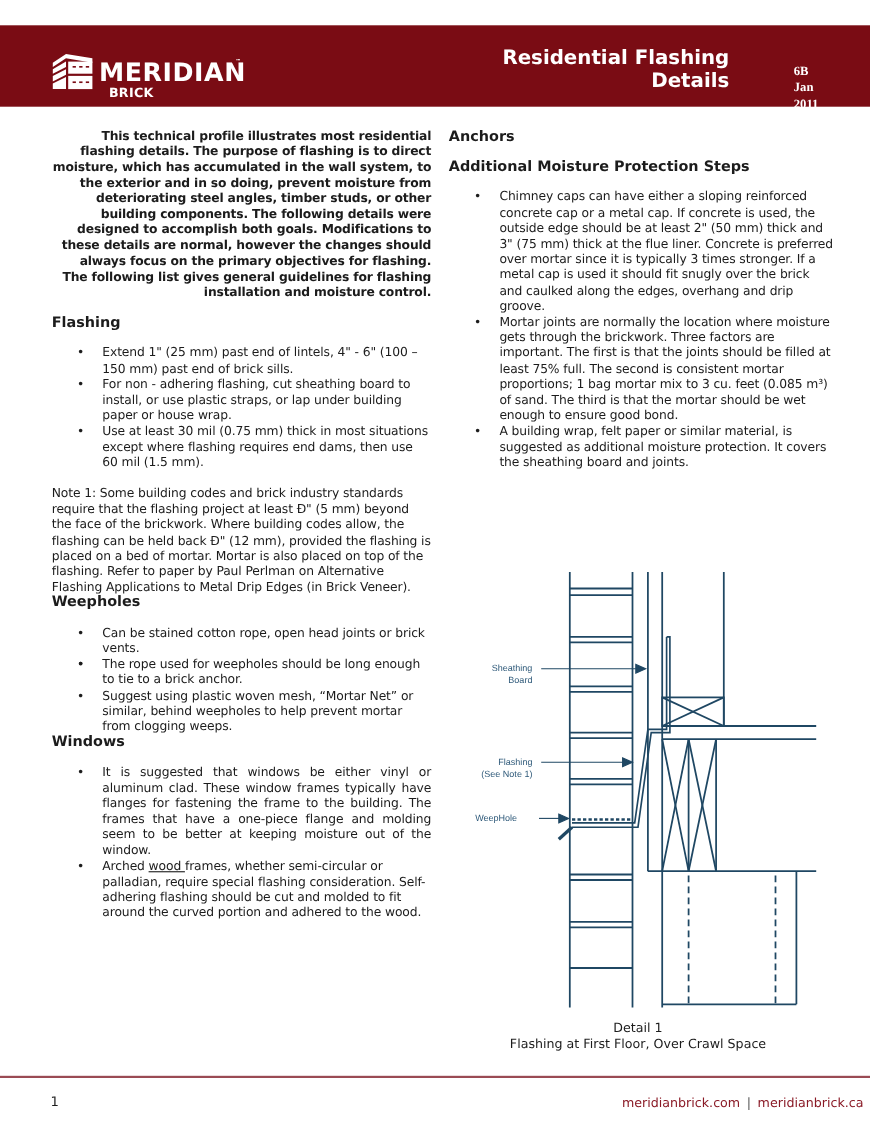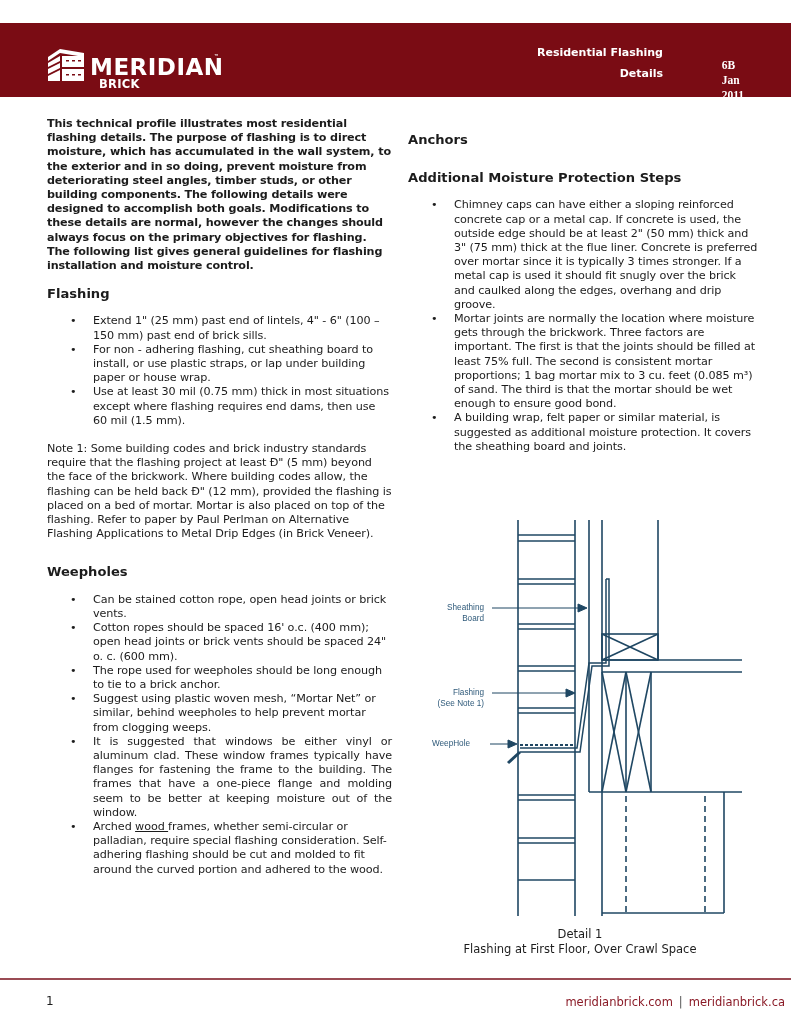--- a/index.html
+++ b/index.html
@@ -16,33 +16,33 @@
       position: absolute; left: 44px; top: 7px; color: #ffffff;
       font-family: "DejaVu Sans", sans-serif; font-weight: bold; font-size: 23px; letter-spacing: 0.5px;
     }
     .logo-tm { position: absolute; left: 168px; top: 6px; color: #fff; font-size: 5px; font-weight: bold; }
     .logo-sub {
       position: absolute; left: 53px; top: 30px; color: #ffffff;
       font-family: "DejaVu Sans", sans-serif; font-weight: bold; font-size: 11.5px; letter-spacing: 0.3px;
     }
     .doc-title {
       position: absolute; right: 128px; top: 42px; text-align: right; color: #ffffff;
-      font-family: "DejaVu Sans", sans-serif; font-weight: bold; font-size: 11px; line-height: 21px;
+      font-family: "DejaVu Sans", sans-serif; font-weight: bold; font-size: 18px; line-height: 21px;
     }
     .doc-meta {
       position: absolute; right: 47px; top: 38px; text-align: left; color: #ffffff;
       font-family: Liberation Serif, serif; font-weight: bold; font-size: 11.5px; line-height: 15px; margin-top: 20px;
     }
 
     .col { position: absolute; font-size: 11.2px; line-height: 14.2px; }
     .col-left { left: 47px; top: 117px; width: 345px; }
     .col-right { left: 408px; top: 117px; width: 350px; }
 
-    .intro { font-weight: bold; letter-spacing: -0.15px; }
-    .section-heading { font-weight: bold; margin-top: 24px; margin-bottom: 13px; }
+    .intro { font-weight: bold; letter-spacing: -0.15px; text-align: right; }
+    .section-heading { font-weight: bold; margin-top: 0; margin-bottom: 13px; }
     .para { letter-spacing: -0.1px; }
     ul.bullets { list-style: none; margin-left: 23px; }
     ul.bullets li { position: relative; padding-left: 23px; letter-spacing: -0.1px; }
     ul.bullets li .bullet-mark { position: absolute; left: 0; top: 0; }
     .justify { text-align: justify; letter-spacing: 0.3px; }
     .u { text-decoration: underline; }
 
     .diagram { position: absolute; left: 0; top: 0; width: 791px; height: 1024px; pointer-events: none; }
     .diagram-label {
       position: absolute; color: #2f5a7a; font-size: 8.2px; line-height: 10.5px; text-align: right;
@@ -107,33 +107,34 @@
     <li><span class="bullet-mark">•</span><span>Extend 1" (25 mm)  past end of lintels, 4" - 6" (100 – 150 mm) past end of brick sills.</span></li>
     <li><span class="bullet-mark">•</span><span>For non - adhering flashing, cut sheathing board to install, or use plastic straps, or lap under building paper or house wrap.</span></li>
     <li><span class="bullet-mark">•</span><span>Use at least 30 mil (0.75 mm) thick in most situations except where flashing requires end dams, then use 60 mil (1.5 mm).</span></li>
   </ul>
 
   <p class="para" style="margin-top:14px;">Note 1: Some building codes and brick industry standards require that the flashing project at least Ð" (5 mm) beyond the face of the brickwork. Where building codes allow, the flashing can be held back Ð" (12 mm), provided the flashing is placed on a bed of mortar. Mortar is also placed on top of the flashing. Refer to paper by Paul Perlman on Alternative Flashing Applications to Metal Drip Edges (in Brick Veneer).</p>
 
   <h3 class="section-heading">Weepholes</h3>
   <ul class="bullets">
     <li><span class="bullet-mark">•</span><span>Can be stained cotton rope, open head joints or brick vents.</span></li>
-    <li><span class="bullet-mark">•</span><span>Cotton ropes should be spaced 16' o.c. (400 mm); open head joints or brick vents should be spaced 24" o. c. (600 mm).</span></li>
+    <li><span class="bullet-mark">•</span></li>
     <li><span class="bullet-mark">•</span><span>The rope used for weepholes should be long enough to tie to a brick anchor.</span></li>
     <li><span class="bullet-mark">•</span><span>Suggest using plastic woven mesh, “Mortar Net” or similar, behind weepholes to help prevent mortar from clogging weeps.</span></li>
   </ul>
 
+  <h3 class="section-heading">Windows</h3>
   <ul class="bullets">
     <li class="justify"><span class="bullet-mark">•</span><span>It is suggested that windows be either vinyl or aluminum clad. These window frames typically have flanges for fastening the frame to the building. The frames that have a one-piece flange and molding seem to be better at keeping moisture out of the window.</span></li>
     <li><span class="bullet-mark">•</span><span>Arched </span><span class="u">wood </span><span>frames, whether semi-circular or palladian, require special flashing consideration. Self-adhering flashing should be cut and molded to fit around the curved portion and adhered to the wood.</span></li>
   </ul>
 </div>
 
 <div class="col col-right">
-  <h3 class="section-heading" style="margin-top:16px;">Anchors</h3>
+  <h3 class="section-heading" style="margin-top:1px;">Anchors</h3>
 
   <h3 class="section-heading">Additional Moisture Protection Steps</h3>
   <ul class="bullets">
     <li><span class="bullet-mark">•</span><span>Chimney caps can have either a sloping reinforced concrete cap or a metal cap. If concrete is used, the outside edge should be at least 2" (50 mm) thick and 3" (75 mm) thick at the flue liner. Concrete is preferred over mortar since it is typically 3 times stronger. If a metal cap is used it should fit snugly over the brick and caulked along the edges, overhang and drip groove.</span></li>
     <li><span class="bullet-mark">•</span><span>Mortar joints are normally the location where moisture gets through the brickwork. Three factors are important. The first is that the joints should be filled at least 75% full. The second is consistent mortar proportions; 1 bag mortar mix to 3 cu. feet (0.085 m³) of sand. The third is that the mortar should be wet enough to ensure good bond.</span></li>
     <li><span class="bullet-mark">•</span><span>A building wrap, felt paper or similar material, is suggested as additional moisture protection. It covers the sheathing board and joints.</span></li>
   </ul>
 </div>
 
 <svg class="diagram" viewBox="0 0 791 1024">

